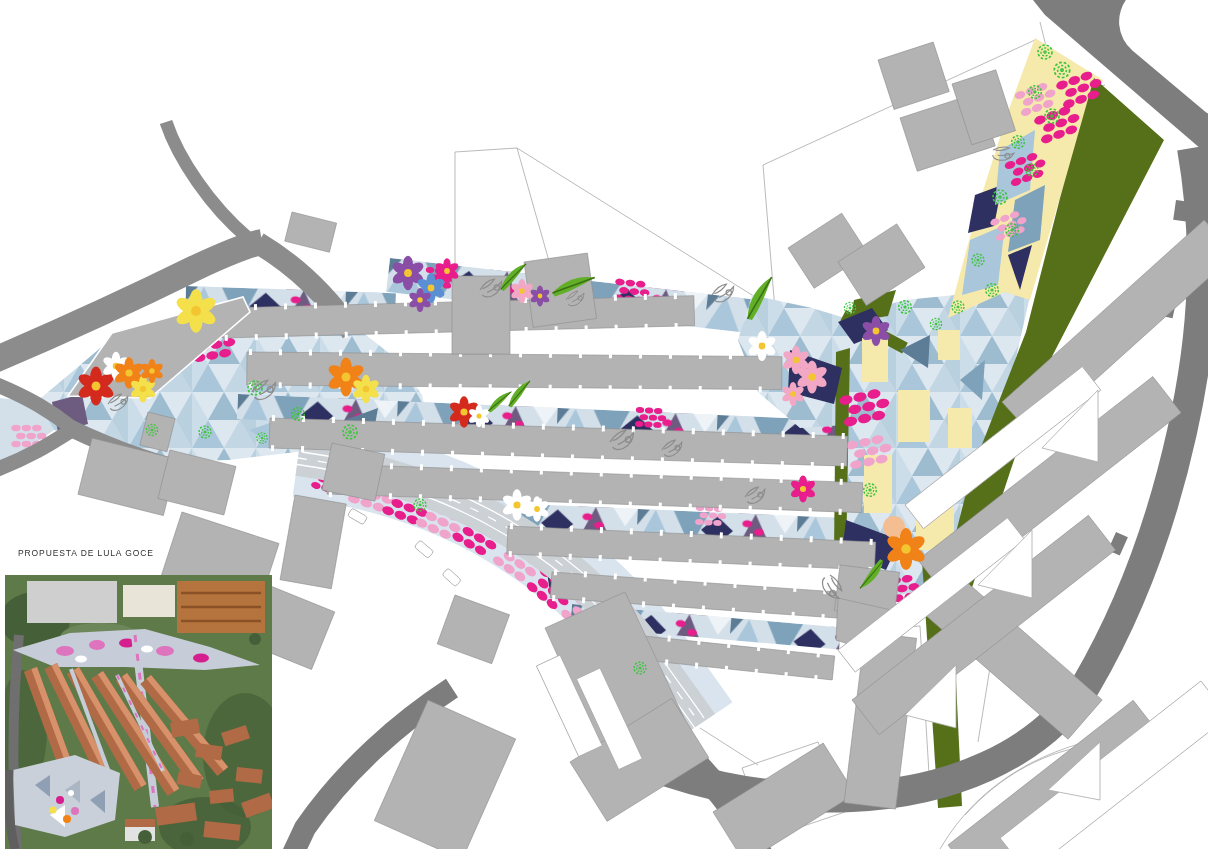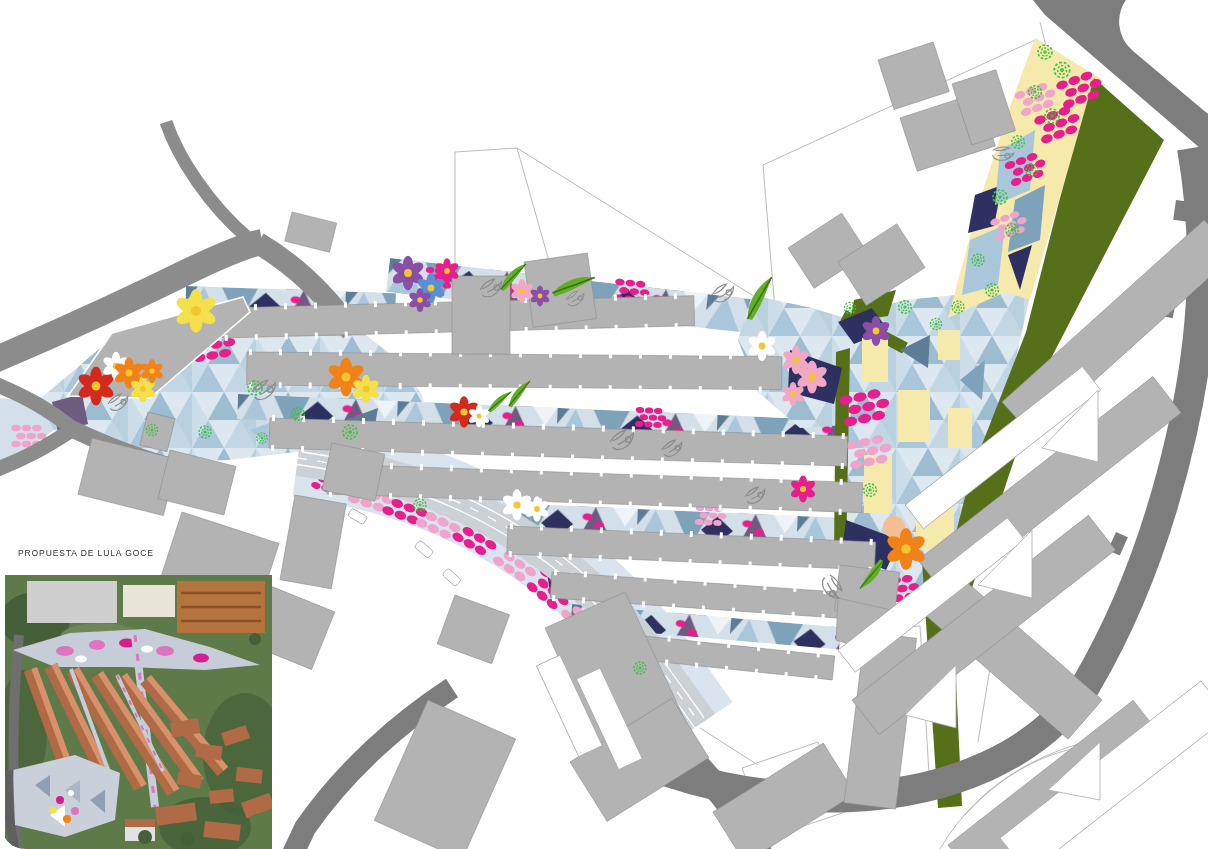--- a/index.html
+++ b/index.html
@@ -1,16 +1,16 @@
 <!DOCTYPE html>
 <html style="--road: #8c8c8c; --road_dark: #7d7d7d; --street: #ccd1d6; --flank: #d9e4ee; --building: #b3b3b3; --building_edge: #8f8f8f; --parcel_line: #a8a8a8; --pale_blue: #d3e0ea; --mid_blue: #a9c6da; --steel_blue: #7fa2bb; --slate_blue: #5d7d96; --navy: #2e3061; --purple: #6d5b80; --mauve: #9c82a4; --magenta: #e81e8c; --soft_pink: #f0a3cb; --cream: #f6e9ac; --olive: #567019; --tree_green: #3cc43c; --leaf_green: #61ae27; --sketch_gray: #8c8c8c; --flower_red: #d42a1e; --flower_orange: #f08218; --flower_yellow: #f3e04a; --flower_white: #ffffff; --flower_pink: #f2a7c5; --flower_blue: #5b8fd4; --flower_violet: #8a4ea6; --flower_center: #f3c531; --photo_green: #5e7a49; --photo_green_dark: #455f38; --photo_roof: #b06a45; --photo_roof_light: #d7916b; --photo_road: #6f6f6f; --photo_paving: #c6cdd8; --photo_pink: #dd74bd; --photo_brick: #b5743e; --photo_cream: #e9e4d8;"><head>
 <meta charset="utf-8">
 <style>
   html,body{margin:0;padding:0;background:#fff;}
-  .stage{position:relative;width:1208px;height:849px;background:#fff;overflow:hidden;font-family:"Liberation Sans",sans-serif;border-radius:26px;}
+  .stage{position:relative;width:1208px;height:849px;background:#fff;overflow:hidden;font-family:"Liberation Sans",sans-serif;}
   .caption{position:absolute;left:18px;top:548px;font-size:8.5px;letter-spacing:.9px;color:#2f2f2f;font-family:"Liberation Sans",sans-serif;}
   svg{position:absolute;left:0;top:0;}
   .ln{fill:none;stroke-linecap:butt;}
   .c-road{stroke:var(--road);}
   .c-roadd{stroke:var(--road_dark);}
   .c-street{stroke:var(--street);}
   .c-flank{stroke:var(--flank);}
   .f-roadd{fill:var(--road_dark);}
   .f-bld{fill:var(--building);stroke:var(--building_edge);stroke-width:.6;}
   .f-bldw{fill:var(--building);stroke:#ffffff;stroke-width:1.6;}

